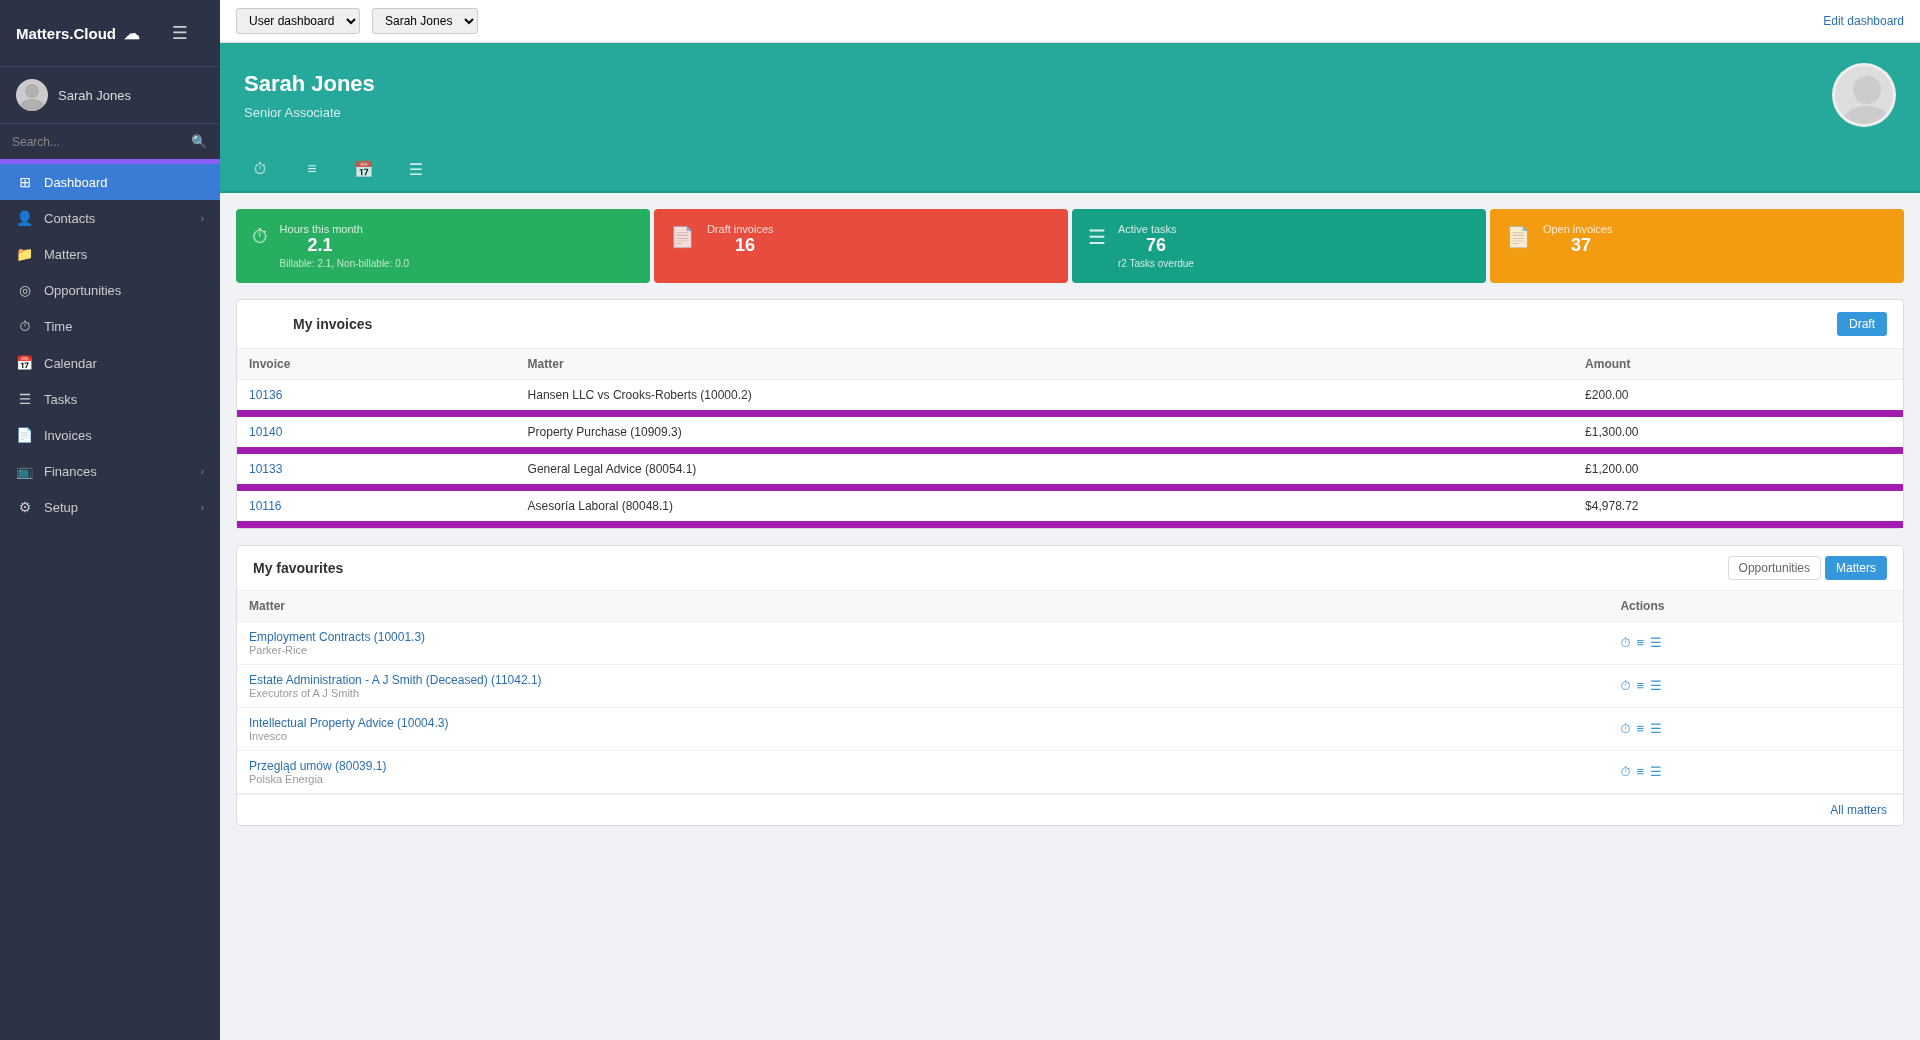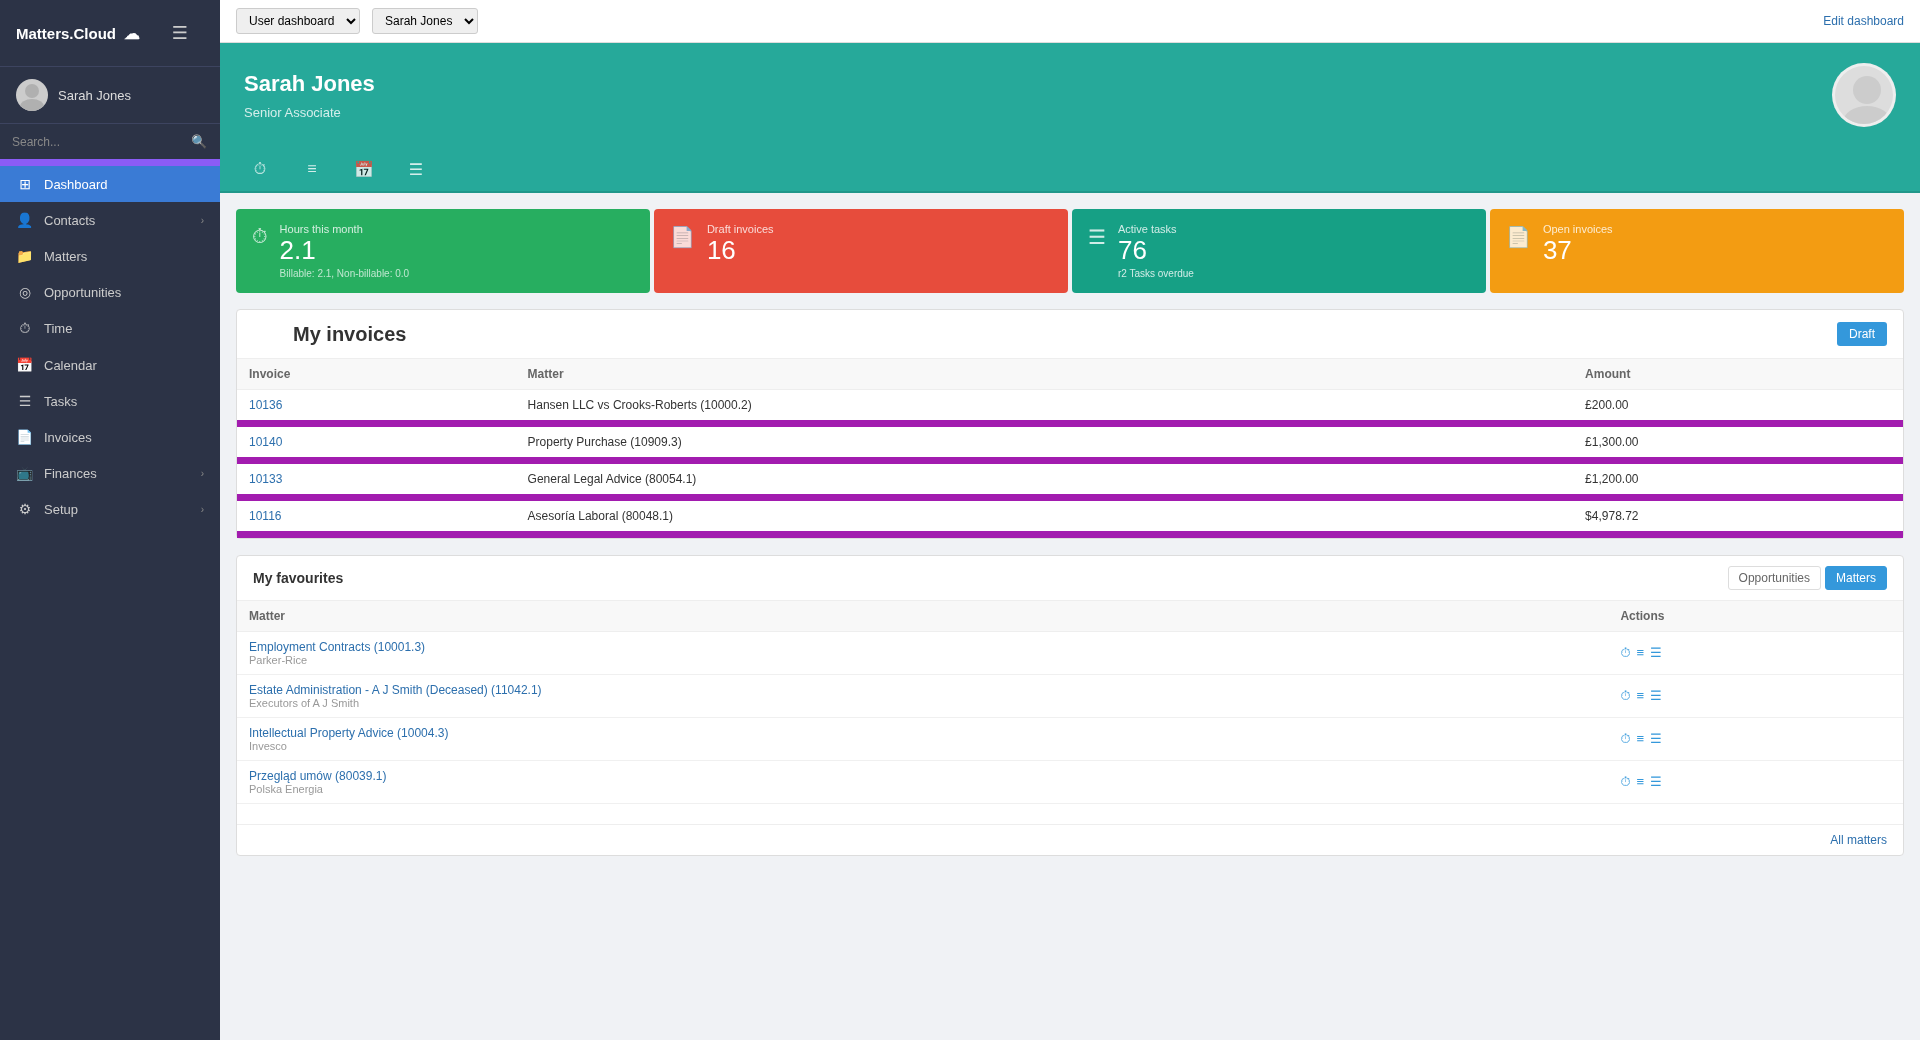--- a/index.html
+++ b/index.html
@@ -64,21 +64,21 @@
     .exp-tab.active { color: #2c6fad; border-bottom-color: #2c6fad; }
 
     
     .sidebar-overlay { position: fixed; top: 0; left: 0; right: 0; bottom: 0; background: rgba(0,0,0,0.4); z-index: 100; }
     .sidebar { position: fixed; top: 0; left: 0; width: 220px; height: 100vh; background: #2c3346; z-index: 101; display: flex; flex-direction: column; }
     .sidebar-header { padding: 14px 16px; border-bottom: 1px solid #3d4460; display: flex; align-items: center; justify-content: space-between; }
     .sidebar-brand { color: #fff; font-size: 15px; font-weight: bold; display: flex; align-items: center; gap: 8px; }
     .sidebar-user { display: flex; align-items: center; gap: 10px; padding: 12px 16px; border-bottom: 1px solid #3d4460; }
     .sidebar-avatar { width: 32px; height: 32px; border-radius: 50%; background: #ccc; overflow: hidden; }
     .sidebar-username { color: #ddd; font-size: 13px; }
-    .sidebar-search { padding: 10px 12px; border-bottom: 7px solid #8b5cf6; display: flex; align-items: center; gap: 6px; }
+    .sidebar-search { padding: 10px 12px; border-bottom: 5px solid #8b5cf6; display: flex; align-items: center; gap: 6px; }
     .sidebar-search input { background: transparent; border: none; color: #ddd; font-size: 12px; outline: none; flex: 1; }
     .sidebar-search input::placeholder { color: #888; }
     .sidebar-nav { flex: 1; overflow-y: auto; }
     .sidebar-nav-item { display: flex; align-items: center; padding: 10px 16px; color: #ccc; cursor: pointer; gap: 10px; font-size: 13px; }
     .sidebar-nav-item.active { background: #3a7bd5; color: #fff; }
     .sidebar-nav-item .nav-icon { font-size: 14px; width: 18px; text-align: center; }
     .sidebar-nav-item .nav-arrow { font-size: 10px; margin-left: auto; border: none; background: none; color: #888; width: auto; height: auto; }
 
     
     .dashboard-overlay { position: fixed; top: 0; left: 220px; right: 0; bottom: 0; background: #f0f2f5; z-index: 100; overflow-y: auto; }
@@ -92,29 +92,29 @@
     .dash-user-avatar { width: 64px; height: 64px; border-radius: 50%; background: #ddd; border: 3px solid rgba(255,255,255,0.5); overflow: hidden; }
     .dash-user-actions { display: flex; gap: 16px; padding: 0 24px; background: #26a99a; border-bottom: 2px solid rgba(0,0,0,0.1); }
     .dash-action-icon { width: 32px; height: 32px; display: flex; align-items: center; justify-content: center; color: rgba(255,255,255,0.8); cursor: pointer; font-size: 16px; }
     .stats-row { display: flex; gap: 0; margin: 16px; }
     .stat-card { flex: 1; border-radius: 4px; padding: 14px 16px; display: flex; align-items: flex-start; gap: 12px; }
     .stat-card-green { background: #27ae60; margin-right: 4px; }
     .stat-card-red { background: #e74c3c; margin-right: 4px; }
     .stat-card-teal { background: #16a085; margin-right: 4px; }
     .stat-card-orange { background: #f39c12; }
     .stat-icon { font-size: 20px; color: rgba(255,255,255,0.8); margin-top: 2px; }
-    .stat-value { font-size: 26px; font-weight: normal; color: #fff; }
+    .stat-value { font-size: 18px; font-weight: bold; color: #fff; margin-left: 28px; }
     .stat-label { font-size: 11px; color: rgba(255,255,255,0.8); }
     .stat-sublabel { font-size: 10px; color: rgba(255,255,255,0.7); margin-top: 2px; }
     .stat-overdue { font-size: 10px; color: rgba(255,255,255,0.8); margin-top: 2px; }
 
     
     .my-invoices { background: #fff; margin: 0 16px 16px; border-radius: 4px; border: 1px solid #ddd; }
     .my-invoices-header { display: flex; align-items: center; justify-content: space-between; padding: 12px 16px; border-bottom: 1px solid #eee; }
-    .my-invoices-title { font-size: 20px; font-weight: bold; color: #333; padding-left: 40px; }
+    .my-invoices-title { font-size: 14px; font-weight: bold; color: #333; padding-left: 40px; }
     .draft-btn { background: #3498db; color: #fff; border: none; padding: 5px 12px; border-radius: 3px; font-size: 12px; cursor: pointer; }
     .invoice-table { width: 100%; border-collapse: collapse; }
     .invoice-table th { background: #f8f8f8; padding: 8px 12px; text-align: left; font-size: 12px; color: #666; border-bottom: 1px solid #eee; }
     .invoice-table td { padding: 8px 12px; font-size: 12px; border-bottom: 7px solid #a21caf; }
     .invoice-table a { color: #2c6fad; text-decoration: none; }
     .all-invoices-link { color: #2c6fad; font-size: 12px; cursor: pointer; padding: 8px 16px; display: block; text-align: right; border-top: 1px solid #eee; }
 
     
     .my-tasks { background: #fff; margin: 0 16px 16px; border-radius: 4px; border: 1px solid #ddd; }
     .my-tasks-header { display: flex; align-items: center; justify-content: space-between; padding: 12px 16px; border-bottom: 1px solid #eee; }
@@ -126,21 +126,21 @@
     .fav-tabs { display: flex; gap: 4px; }
     .fav-tab { padding: 4px 10px; border-radius: 3px; font-size: 12px; cursor: pointer; color: #666; border: 1px solid #ddd; }
     .fav-tab.active { background: #3498db; color: #fff; border-color: #3498db; }
     .fav-table { width: 100%; border-collapse: collapse; }
     .fav-table th { background: #f8f8f8; padding: 8px 12px; text-align: left; font-size: 12px; color: #666; border-bottom: 1px solid #eee; }
     .fav-table td { padding: 8px 12px; font-size: 12px; border-bottom: 1px solid #f0f0f0; }
     .fav-table a { color: #2c6fad; text-decoration: none; font-size: 12px; }
     .fav-sub { font-size: 11px; color: #999; }
     .action-icons { display: flex; gap: 6px; }
     .action-icon { color: #3498db; cursor: pointer; font-size: 13px; }
-    .all-matters-link { color: #2c6fad; font-size: 12px; cursor: pointer; padding: 8px 16px; display: block; text-align: right; border-top: 1px solid #eee; margin-top: 20px; }
+    .all-matters-link { color: #2c6fad; font-size: 12px; cursor: pointer; padding: 8px 16px; display: block; text-align: right; border-top: 1px solid #eee; }
 
     
     .right-icons { position: fixed; right: 16px; top: 310px; display: flex; flex-direction: column; gap: 8px; z-index: 90; }
     .right-icon { width: 28px; height: 28px; background: #fff; border: 1px solid #ddd; border-radius: 3px; display: flex; align-items: center; justify-content: center; cursor: pointer; font-size: 14px; color: #666; }
     .right-user { color: #666; font-size: 12px; position: fixed; right: 50px; top: 318px; z-index: 90; }
 
     
     .hamburger-icon { color: #ccc; font-size: 18px; cursor: pointer; padding: 8px 16px; }
 
     .grid-left { width: 560px; }

